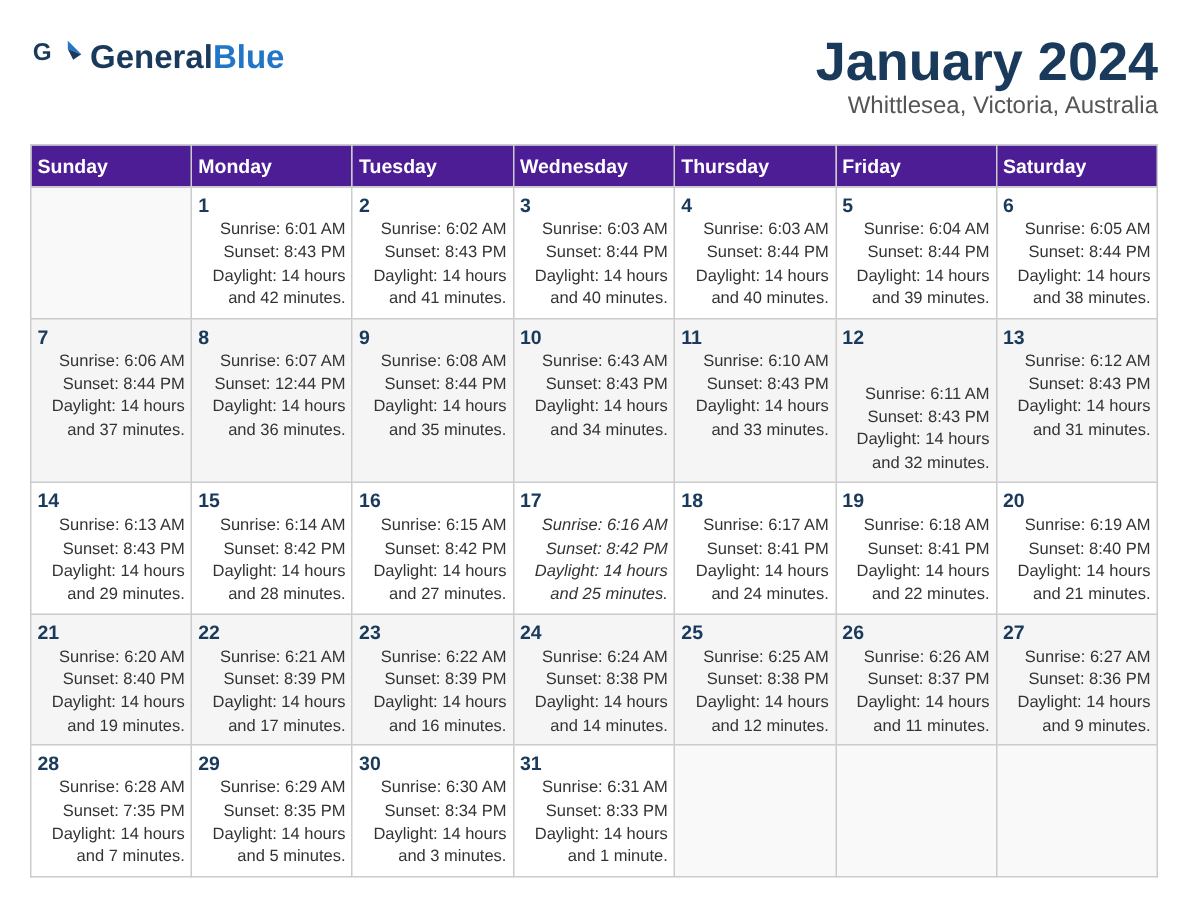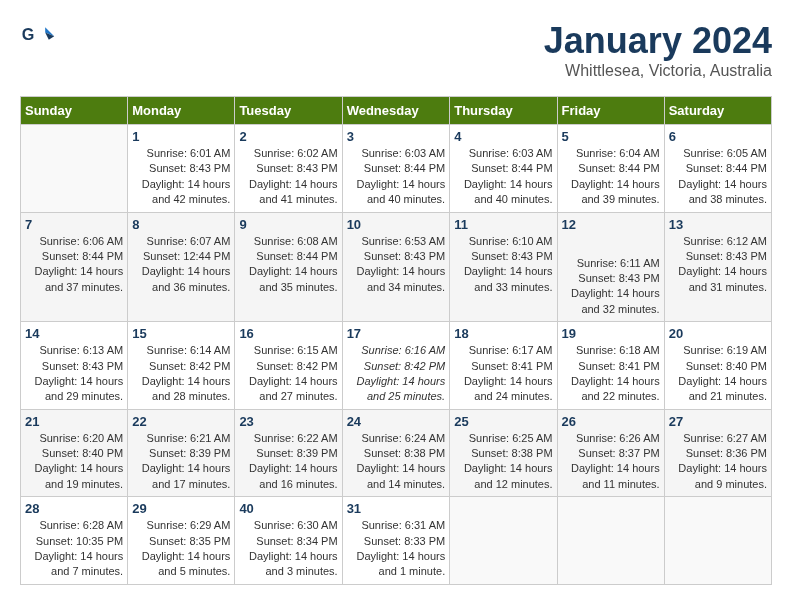--- a/index.html
+++ b/index.html
@@ -42,21 +42,21 @@
     .location {
       font-size: 16px;
       color: #555;
     }
     table {
       width: 100%;
       border-collapse: collapse;
       font-size: 11px;
     }
     thead tr th {
-      background: #4d7c0f;
+      background: #4c1d95;
       color: #fff;
       padding: 6px 4px;
       text-align: left;
       font-size: 13px;
       font-weight: bold;
       border: 1px solid #ccc;
     }
     tbody tr td {
       border: 1px solid #ccc;
       vertical-align: top;
@@ -88,20 +88,25 @@
 </head>
 <body>
 
 <div class="header">
   <div class="logo">
     <svg class="logo-icon" viewBox="0 0 40 40">
       <text x="2" y="22" font-size="18" font-weight="bold" fill="#1a3a5c">G</text>
       <polygon points="28,8 38,18 28,14" fill="#2176c7"></polygon>
       <polygon points="28,14 38,18 32,22" fill="#1a3a5c"></polygon>
     </svg>
+    <div>
+      <div class="logo-text">
+        <span style="color:#1a3a5c;">General</span><span style="color:#2176c7;">Blue</span>
+      </div>
+    </div>
   </div>
   <div class="title-block">
     <div class="month-title">January 2024</div>
     <div class="location">Whittlesea, Victoria, Australia</div>
   </div>
 </div>
 
 <table>
   <thead>
     <tr id="header-row">
@@ -177,21 +182,21 @@
         </td>
         <td>
           <span class="day-num">9</span>
           <div class="day-info" style="white-space: pre-line;">Sunrise: 6:08 AM
 Sunset: 8:44 PM
 Daylight: 14 hours
 and 35 minutes.</div>
         </td>
         <td>
           <span class="day-num">10</span>
-          <div class="day-info" style="white-space: pre-line;">Sunrise: 6:53 AM
+          <div class="day-info" style="white-space: pre-line;">Sunrise: 6:43 AM
 Sunset: 8:43 PM
 Daylight: 14 hours
 and 34 minutes.</div>
         </td>
         <td>
           <span class="day-num">11</span>
           <div class="day-info" style="white-space: pre-line;">Sunrise: 6:10 AM
 Sunset: 8:43 PM
 Daylight: 14 hours
 and 33 minutes.</div>
@@ -310,33 +315,33 @@
           <div class="day-info" style="white-space: pre-line;">Sunrise: 6:27 AM
 Sunset: 8:36 PM
 Daylight: 14 hours
 and 9 minutes.</div>
         </td>
       </tr>
       <tr>
         <td>
           <span class="day-num">28</span>
           <div class="day-info" style="white-space: pre-line;">Sunrise: 6:28 AM
-Sunset: 10:35 PM
+Sunset: 7:35 PM
 Daylight: 14 hours
 and 7 minutes.</div>
         </td>
         <td>
           <span class="day-num">29</span>
           <div class="day-info" style="white-space: pre-line;">Sunrise: 6:29 AM
 Sunset: 8:35 PM
 Daylight: 14 hours
 and 5 minutes.</div>
         </td>
         <td>
-          <span class="day-num">40</span>
+          <span class="day-num">30</span>
           <div class="day-info" style="white-space: pre-line;">Sunrise: 6:30 AM
 Sunset: 8:34 PM
 Daylight: 14 hours
 and 3 minutes.</div>
         </td>
         <td>
           <span class="day-num">31</span>
           <div class="day-info" style="white-space: pre-line;">Sunrise: 6:31 AM
 Sunset: 8:33 PM
 Daylight: 14 hours

